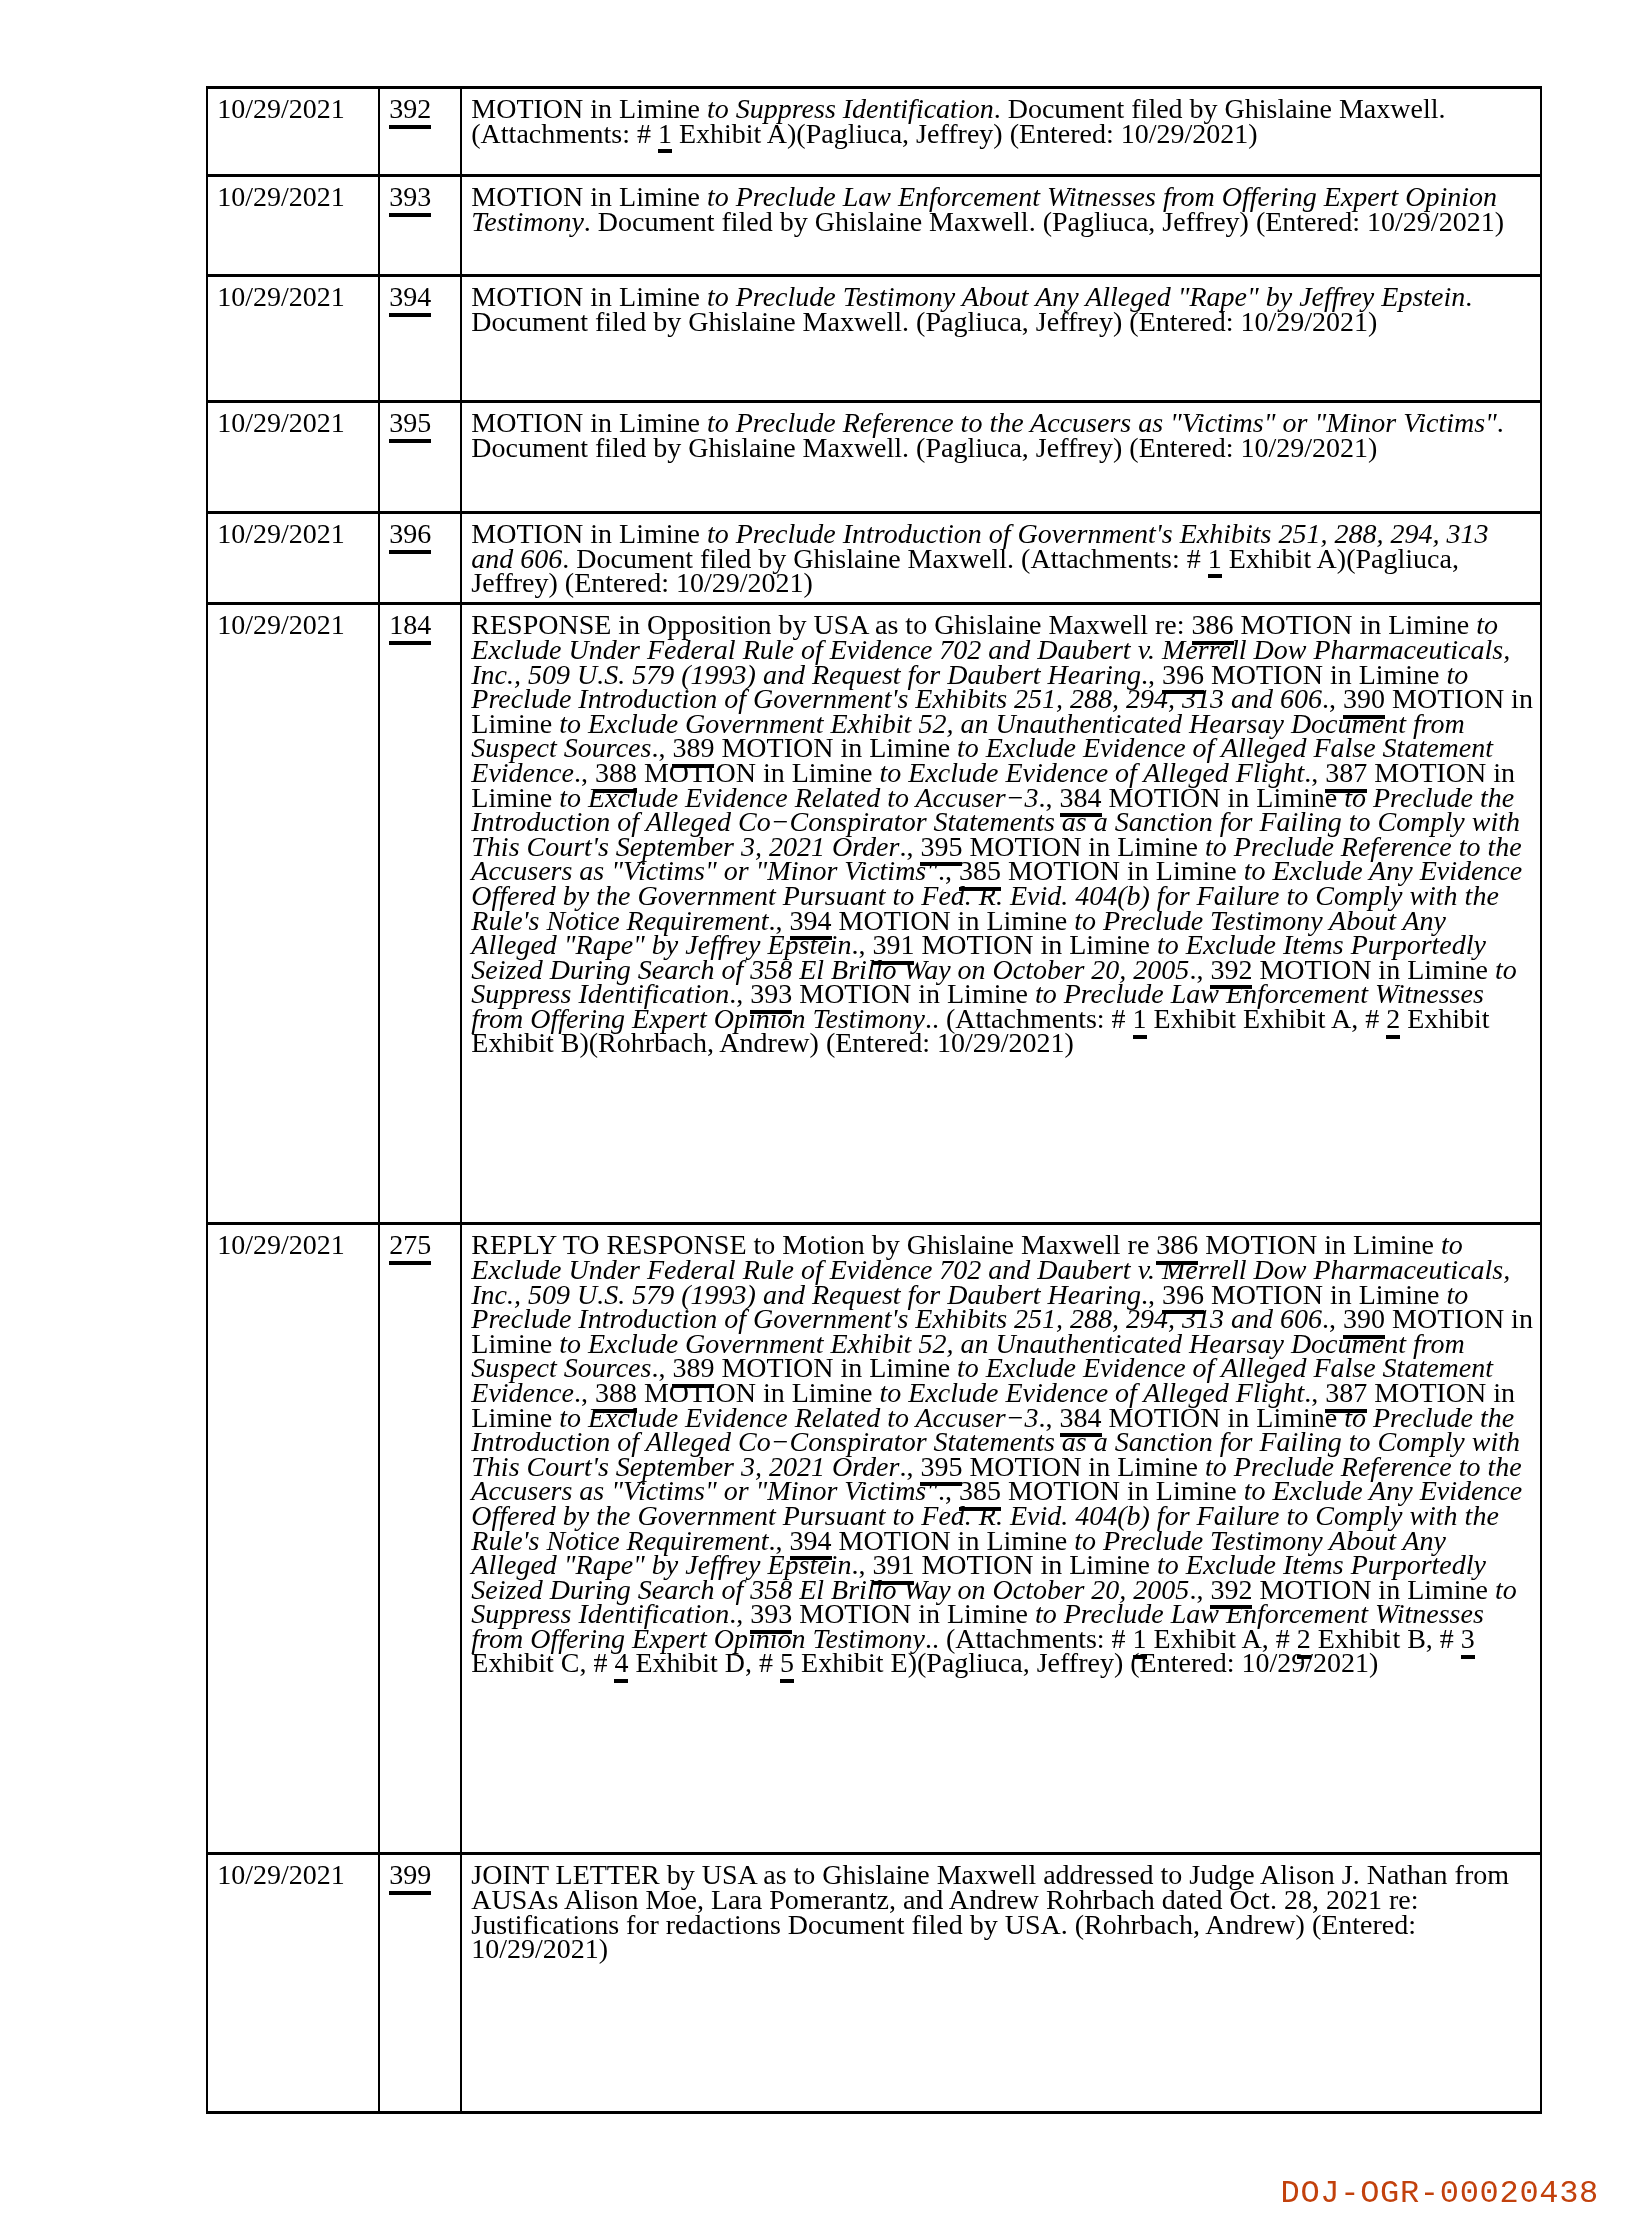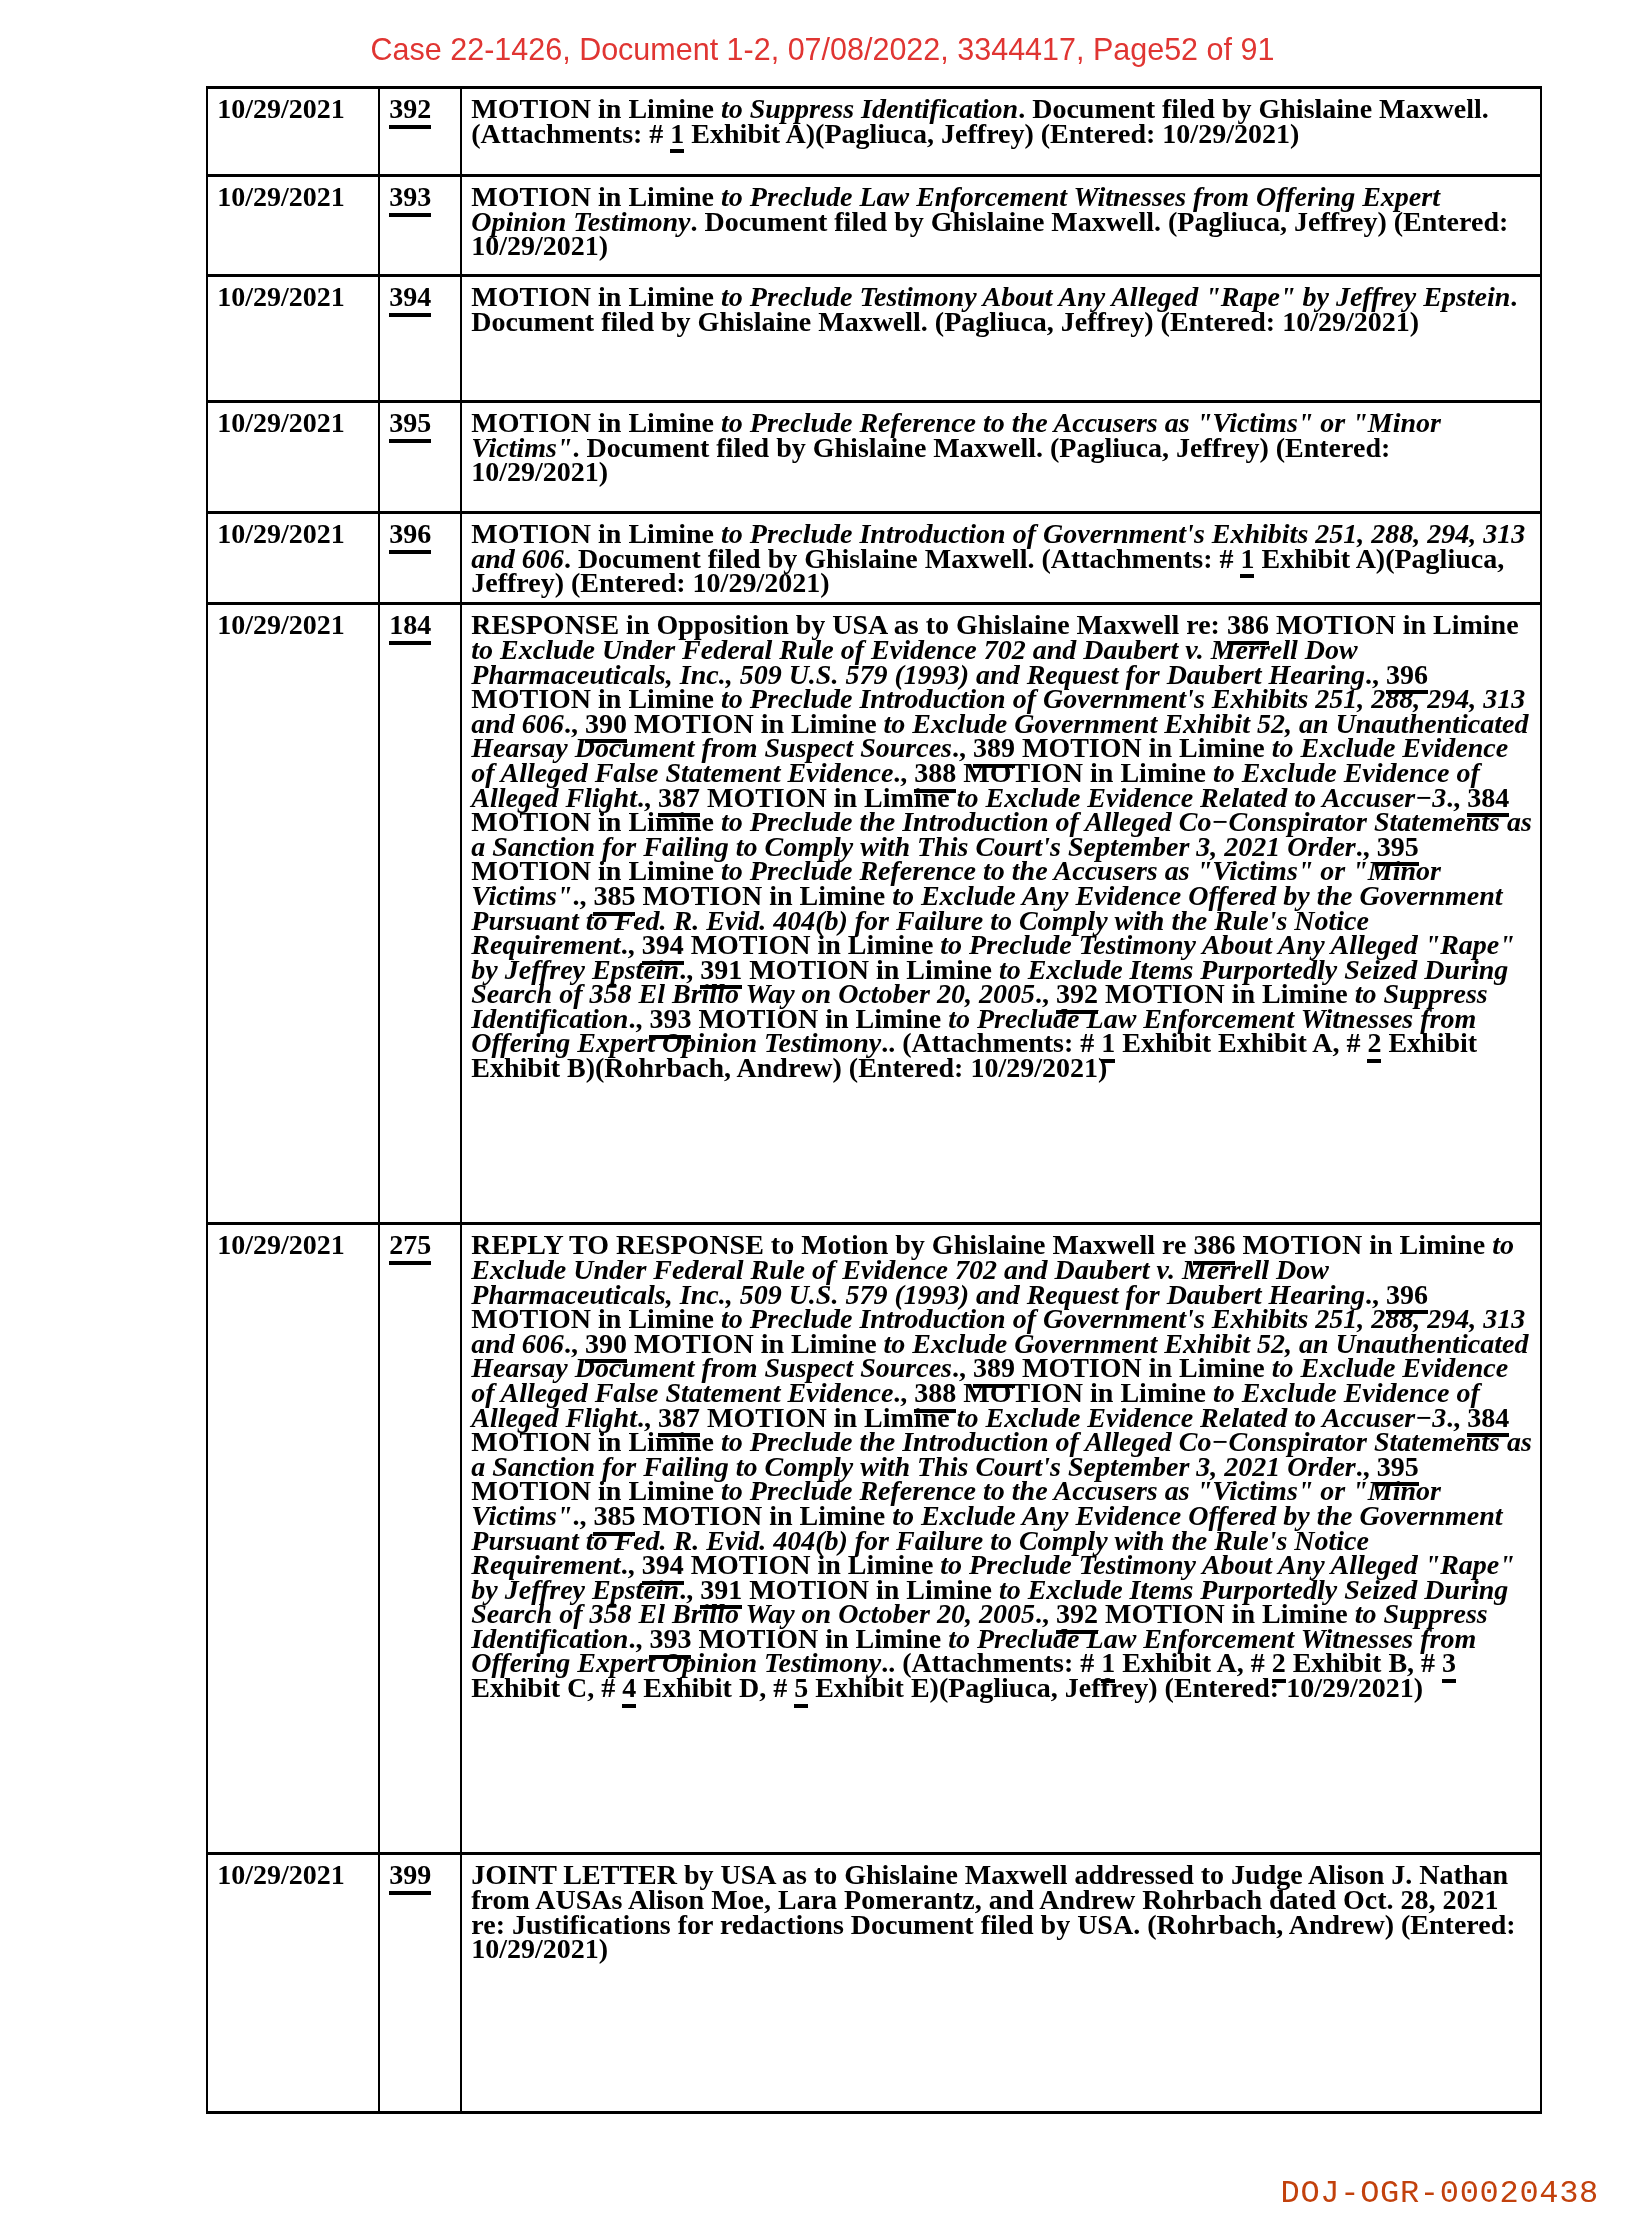--- a/index.html
+++ b/index.html
@@ -23,21 +23,20 @@
     color:#e03532;
     white-space:nowrap;
   }
   table.docket{
     position:absolute;
     left:206px;
     top:86px;
     width:1334px;
     border-collapse:collapse;
     table-layout:fixed;
-    font-weight:bold;
   }
   table.docket td{
     border:2.7px solid #000;
     border-top-width:3.3px;
     border-bottom-width:3.3px;
     vertical-align:top;
     font-size:28px;
     line-height:24.6px;
     padding:8px 6.6px 6.6px 9.3px;
     font-family:"Liberation Serif", serif;
@@ -59,21 +58,20 @@
     font-size:32px;
     letter-spacing:0.7px;
     color:#c2410c;
     white-space:nowrap;
   }
 </style>
 </head>
 <body>
 
 <div class="page">
-  <div class="stamp" style="color: rgb(224, 53, 50);">Case 22-1426, Document 1-2, 07/08/2022, 3344417, Page52 of 91</div>
 
   <table class="docket">
     <colgroup>
       <col style="width:172px">
       <col style="width:82px">
       <col style="width:1080px">
     </colgroup>
     <tbody id="rows">
         <tr style="height: 88px;">
           <td class="date">10/29/2021</td>

